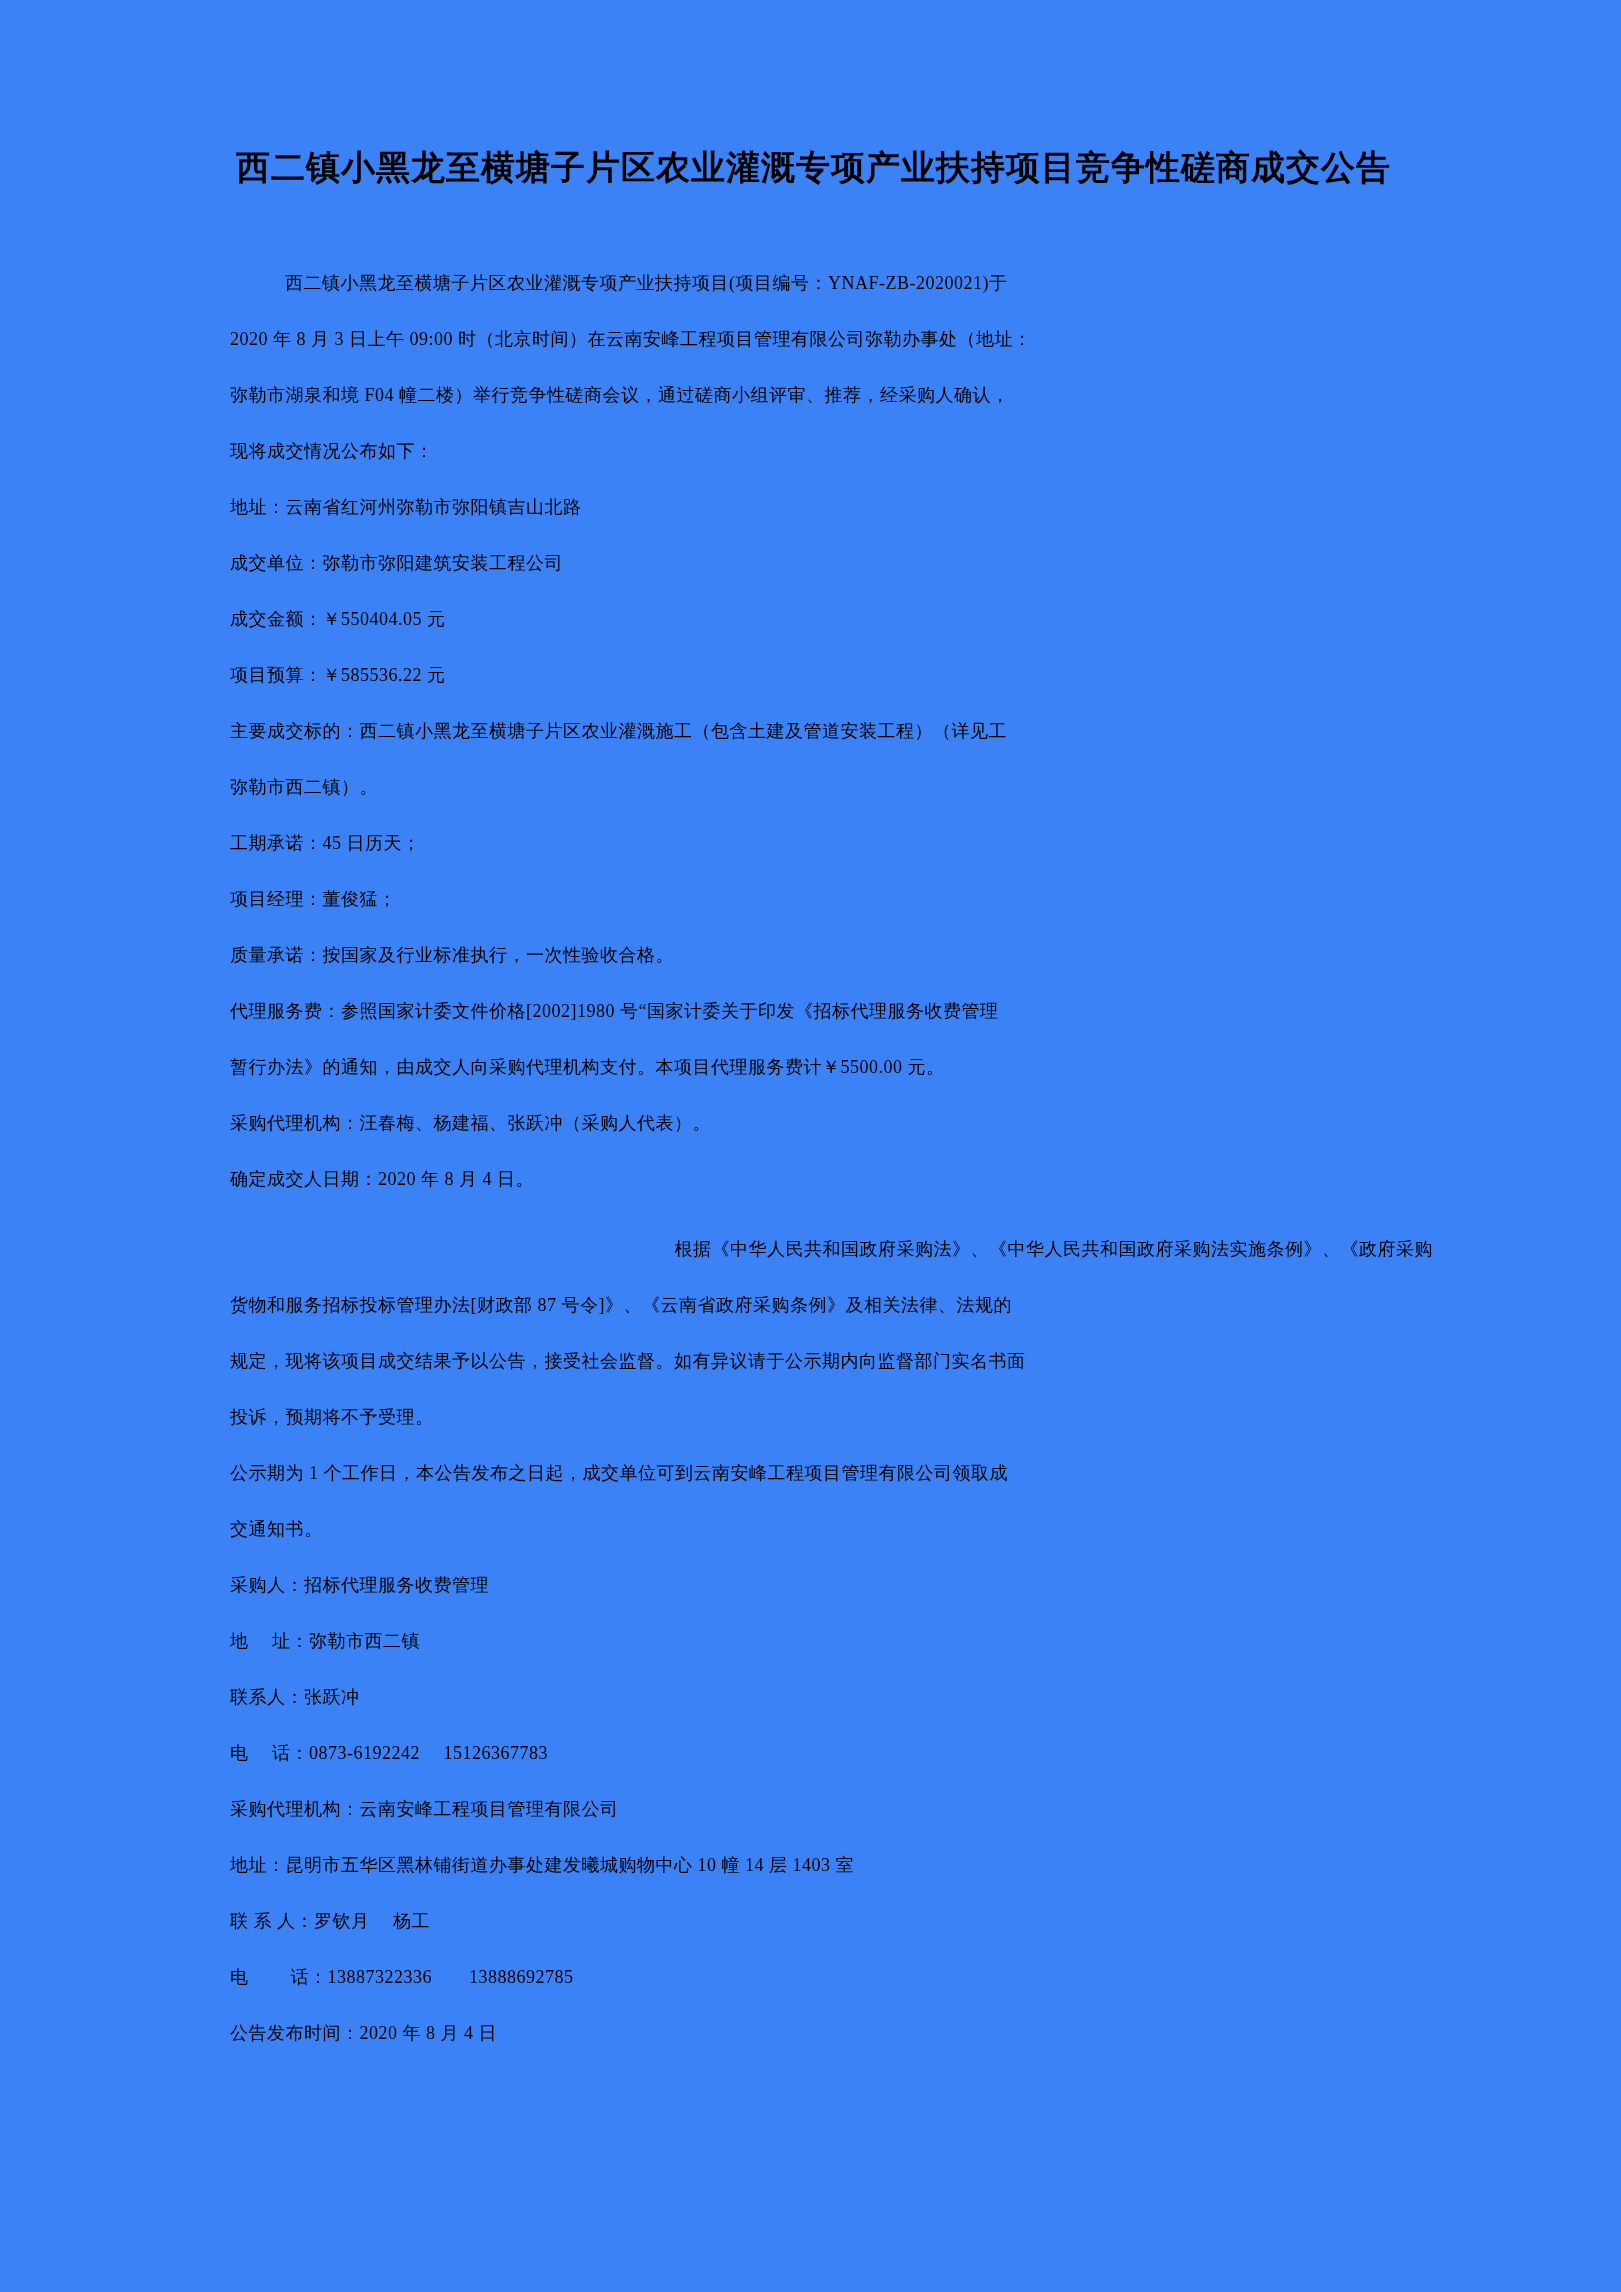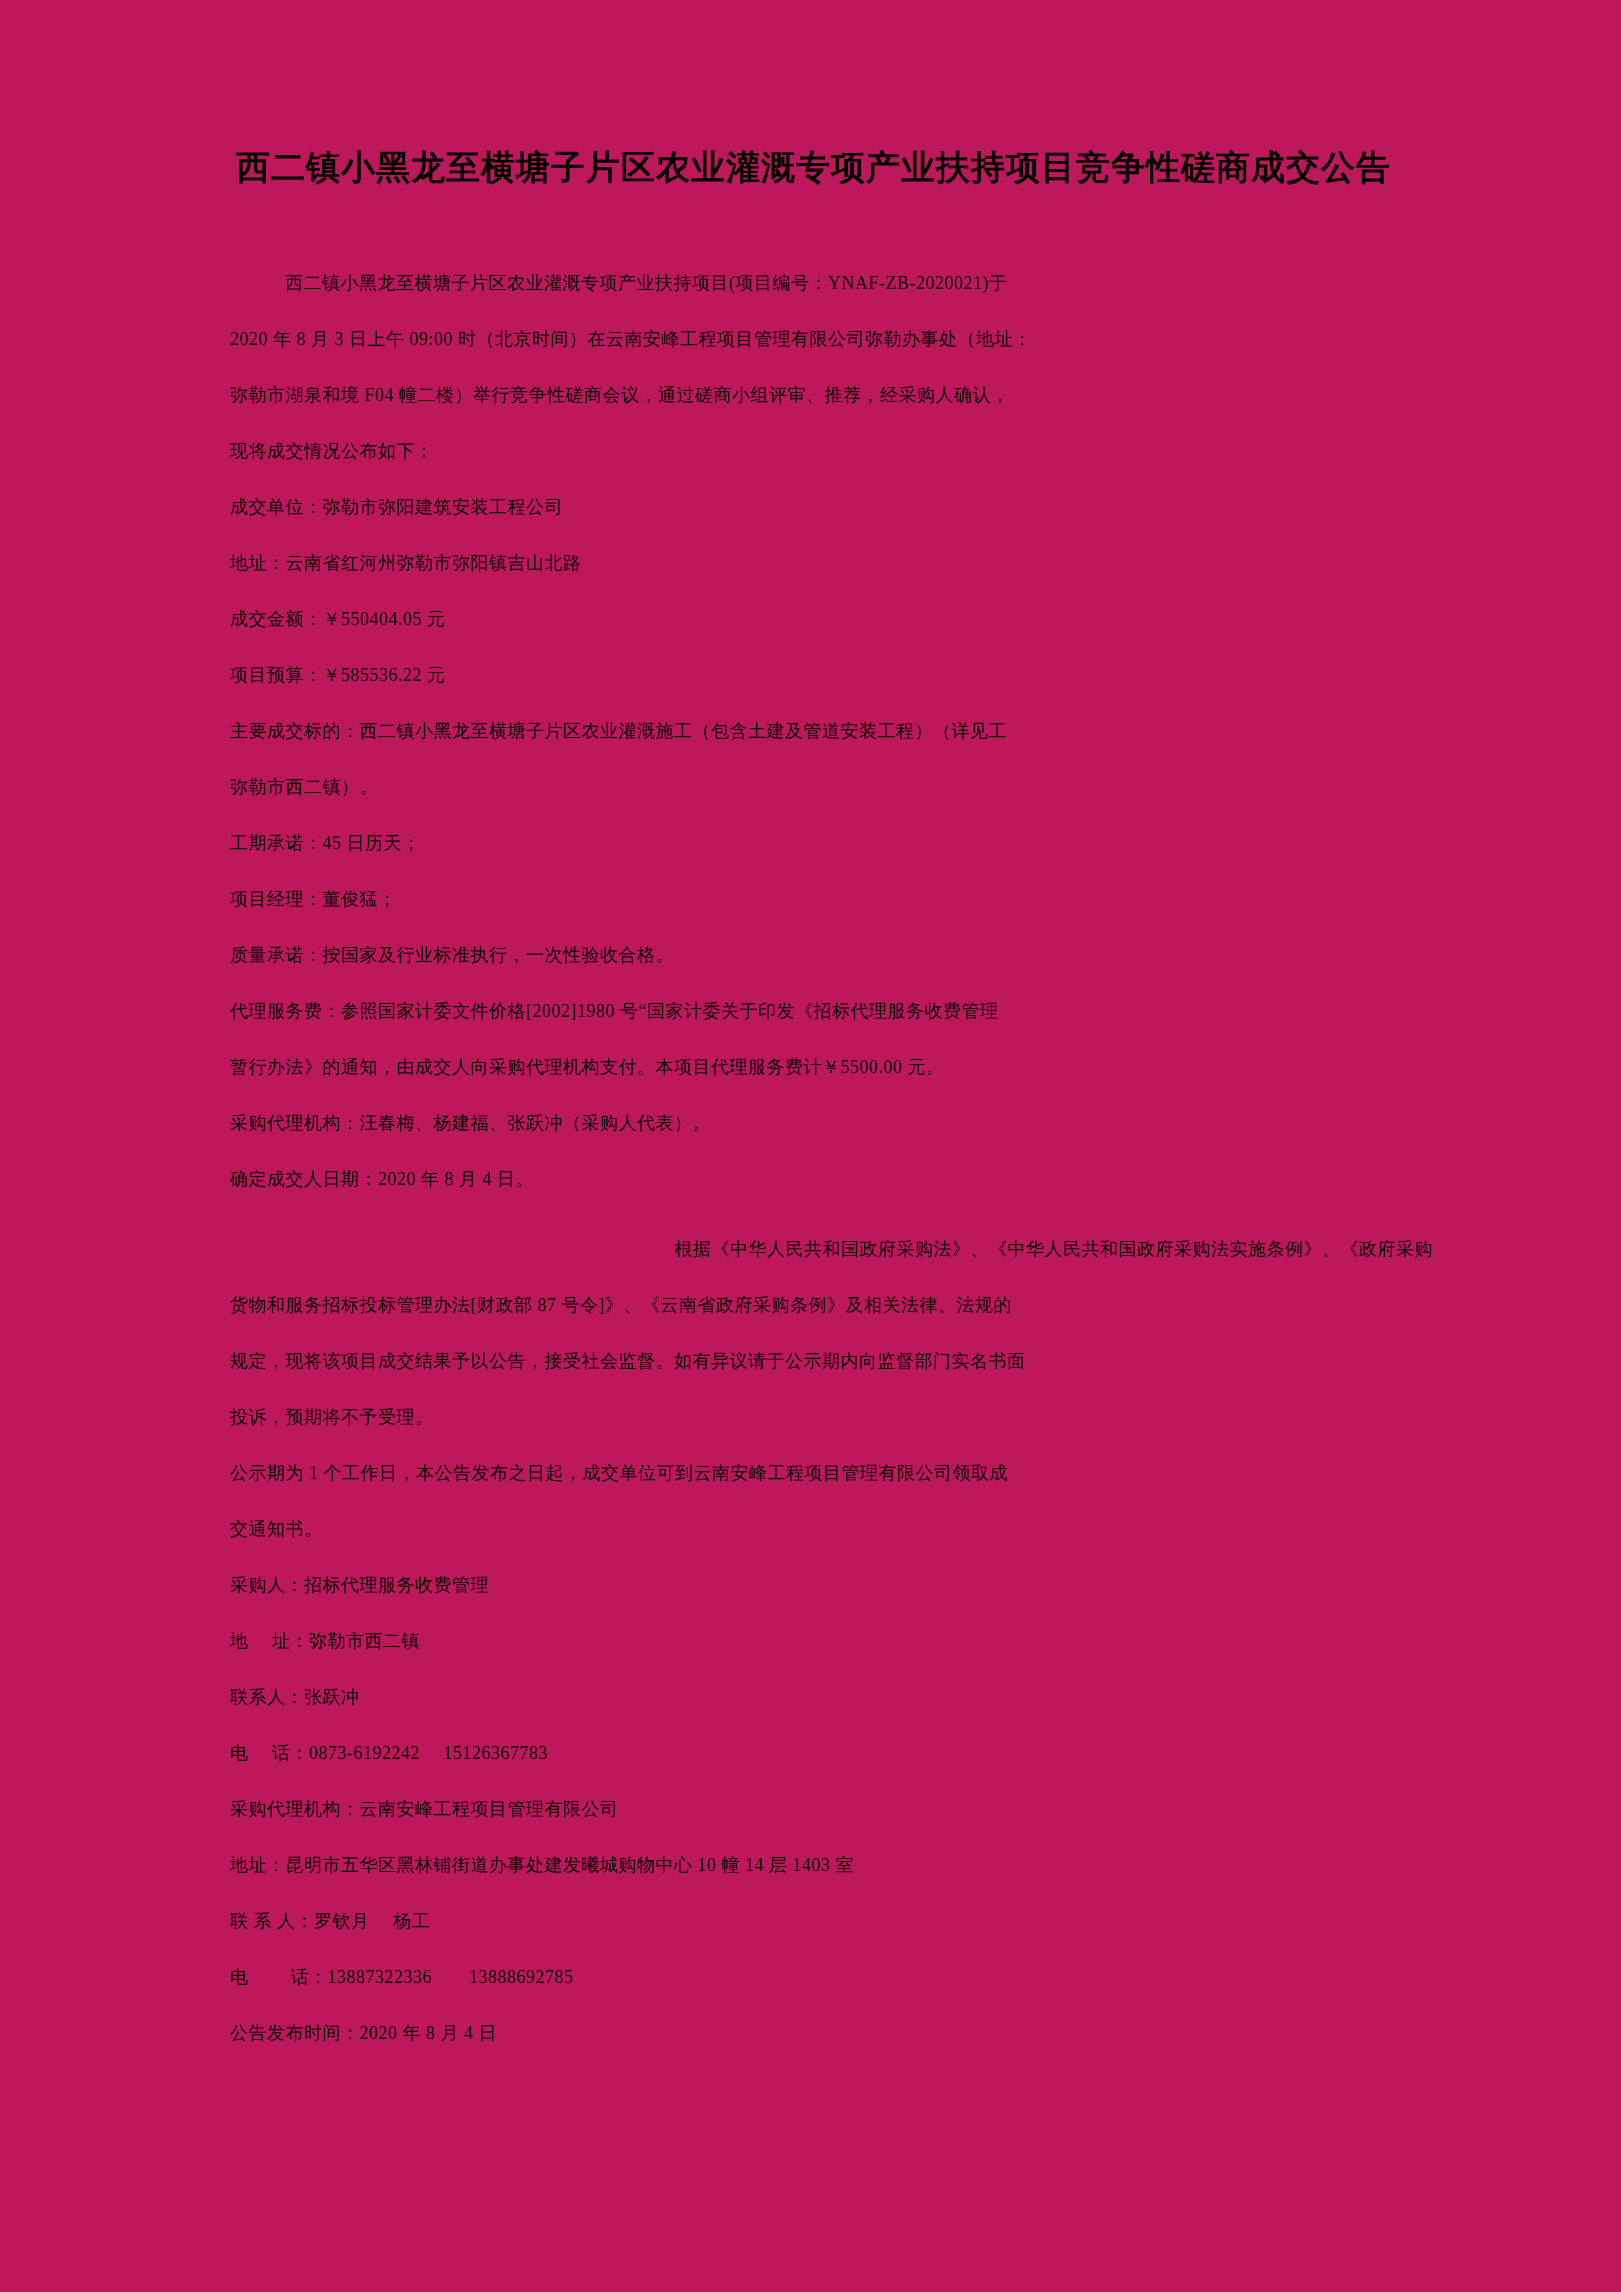--- a/index.html
+++ b/index.html
@@ -5,21 +5,21 @@
   html, body {
     margin: 0;
     padding: 0;
     background: #e8e8e8;
   }
   .page {
     position: relative;
     width: 1621px;
     height: 2293px;
     margin: 0 auto;
-    background: #be185d;
+    background: #3b82f6;
     color: #000000;
     font-family: "Liberation Serif", "DejaVu Serif", serif;
     box-sizing: border-box;
     padding-top: 145px;
     overflow: hidden;
   }
   .doc-title {
     width: 1215px;
     margin: 0 0 0 206px;
     height: 45px;
@@ -55,22 +55,22 @@
 
 <div class="page">
 
   <div class="doc-title">西二镇小黑龙至横塘子片区农业灌溉专项产业扶持项目竞争性磋商成交公告</div>
 
   <div class="doc-body">
     <div class="line indent">西二镇小黑龙至横塘子片区农业灌溉专项产业扶持项目(项目编号：YNAF-ZB-2020021)于</div>
     <div class="line">2020 年 8 月 3 日上午 09:00 时（北京时间）在云南安峰工程项目管理有限公司弥勒办事处（地址：</div>
     <div class="line">弥勒市湖泉和境 F04 幢二楼）举行竞争性磋商会议，通过磋商小组评审、推荐，经采购人确认，</div>
     <div class="line">现将成交情况公布如下：</div>
+    <div class="line">地址：云南省红河州弥勒市弥阳镇吉山北路</div>
     <div class="line">成交单位：弥勒市弥阳建筑安装工程公司</div>
-    <div class="line">地址：云南省红河州弥勒市弥阳镇吉山北路</div>
     <div class="line">成交金额：￥550404.05 元</div>
     <div class="line">项目预算：￥585536.22 元</div>
     <div class="line">主要成交标的：西二镇小黑龙至横塘子片区农业灌溉施工（包含土建及管道安装工程）（详见工</div>
     <div class="line">弥勒市西二镇）。</div>
     <div class="line">工期承诺：45 日历天；</div>
     <div class="line">项目经理：董俊猛；</div>
     <div class="line">质量承诺：按国家及行业标准执行，一次性验收合格。</div>
     <div class="line">代理服务费：参照国家计委文件价格[2002]1980 号“国家计委关于印发《招标代理服务收费管理</div>
     <div class="line">暂行办法》的通知，由成交人向采购代理机构支付。本项目代理服务费计￥5500.00 元。</div>
     <div class="line">采购代理机构：汪春梅、杨建福、张跃冲（采购人代表）。</div>

